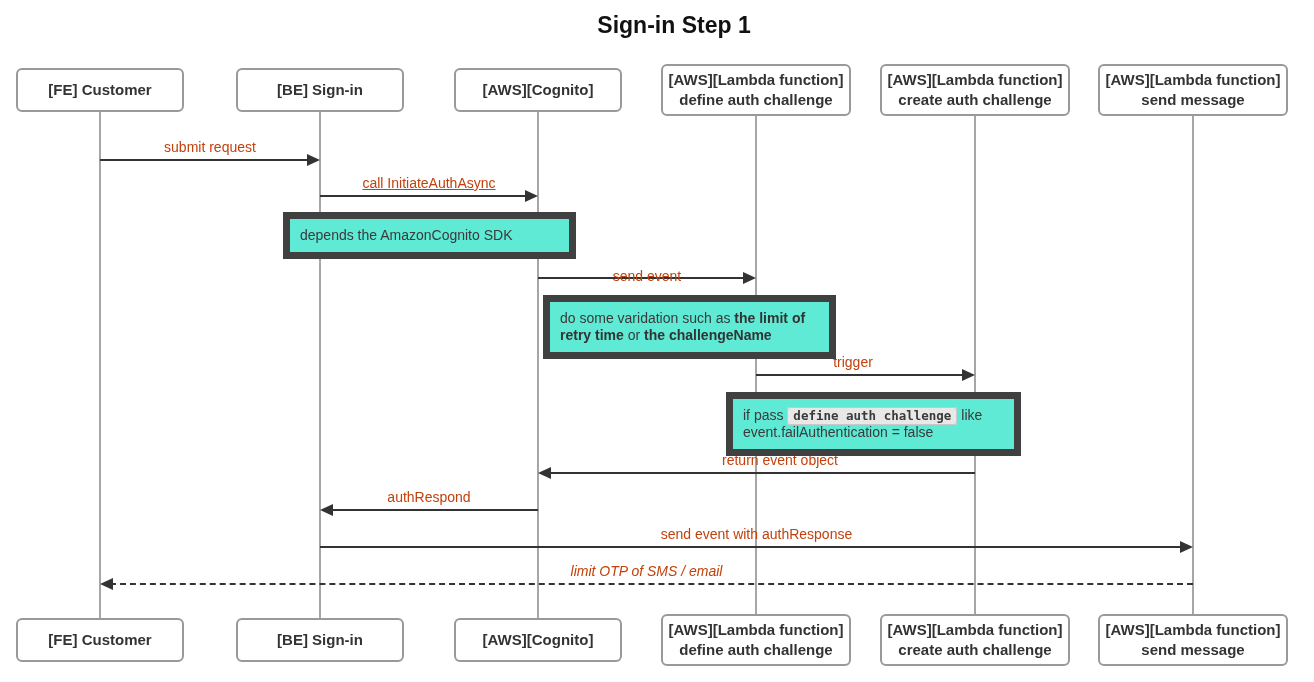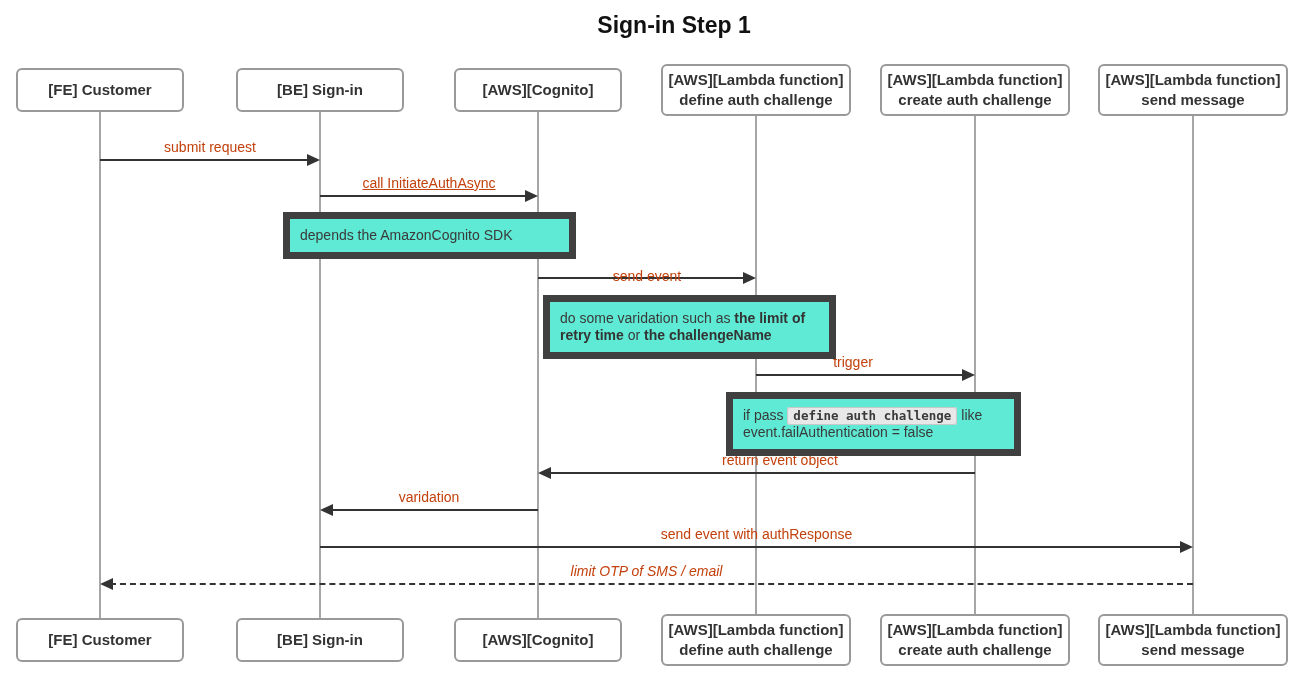--- a/index.html
+++ b/index.html
@@ -109,21 +109,21 @@
       <div class="msg-head right" style="top: 272px; left: 743px;"></div>
       <div class="msg-label" style="left: 538px; width: 218px; top: 268px;">send event</div>
       <div class="msg-line" style="top: 374px; left: 756px; width: 209px;"></div>
       <div class="msg-head right" style="top: 369px; left: 962px;"></div>
       <div class="msg-label" style="left: 756px; width: 194px; top: 354px;">trigger</div>
       <div class="msg-line" style="top: 472px; left: 548px; width: 427px;"></div>
       <div class="msg-head left" style="top: 467px; left: 538px;"></div>
       <div class="msg-label" style="left: 538px; width: 484px; top: 452px;">return event object</div>
       <div class="msg-line" style="top: 509px; left: 330px; width: 208px;"></div>
       <div class="msg-head left" style="top: 504px; left: 320px;"></div>
-      <div class="msg-label" style="left: 320px; width: 218px; top: 489px;">varidation</div>
+      <div class="msg-label" style="left: 320px; width: 218px; top: 489px;">authRespond</div>
       <div class="msg-line" style="top: 546px; left: 320px; width: 863px;"></div>
       <div class="msg-head right" style="top: 541px; left: 1180px;"></div>
       <div class="msg-label" style="left: 320px; width: 873px; top: 526px;">send event with authResponse</div>
       <div class="msg-line dashed" style="top: 583px; left: 110px; width: 1083px;"></div>
       <div class="msg-head left" style="top: 578px; left: 100px;"></div>
       <div class="msg-label italic" style="left: 100px; width: 1093px; top: 563px;">limit OTP of SMS / email</div>
     </div>
   <div id="layer-notes">
       <div class="note" style="left: 283px; top: 212px; width: 293px; min-height: 34px;"><span>depends the AmazonCognito SDK</span></div>
       <div class="note" style="left: 500px; top: 295px; width: 293px; min-height: 49px; margin-left: 43px;"><span>do some varidation such as </span><b>the limit of retry time</b><span> or </span><b>the challengeName</b></div>

